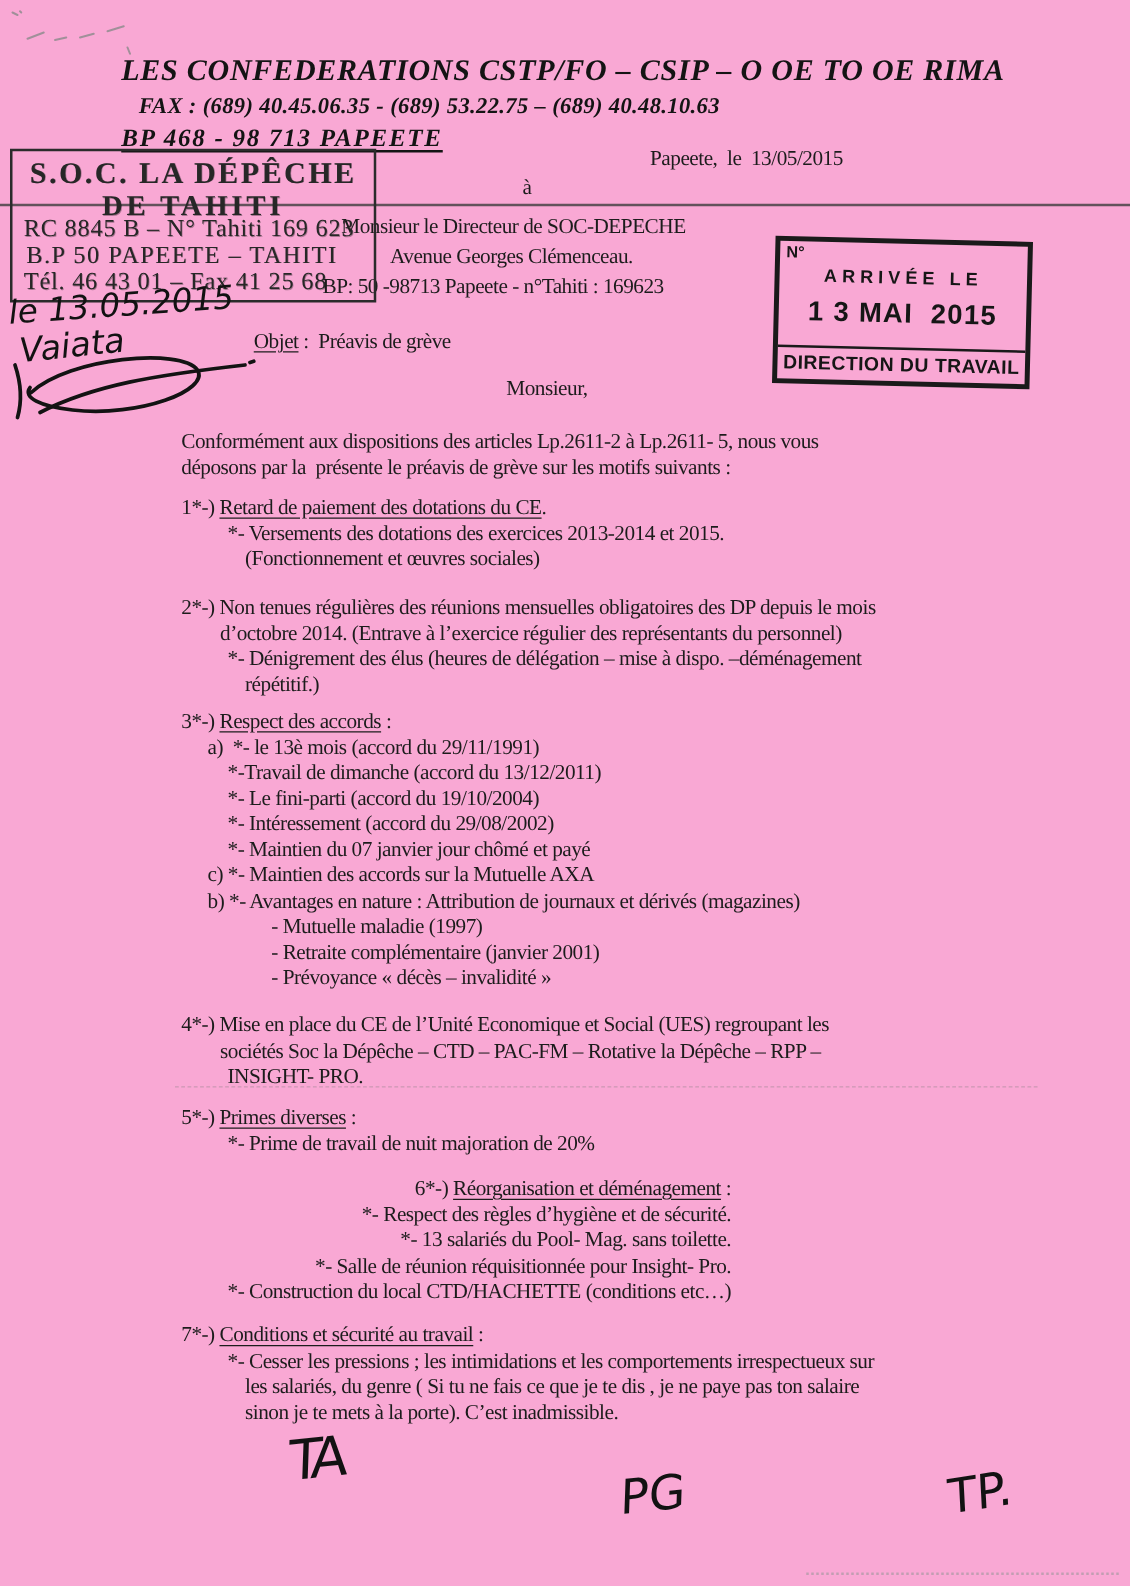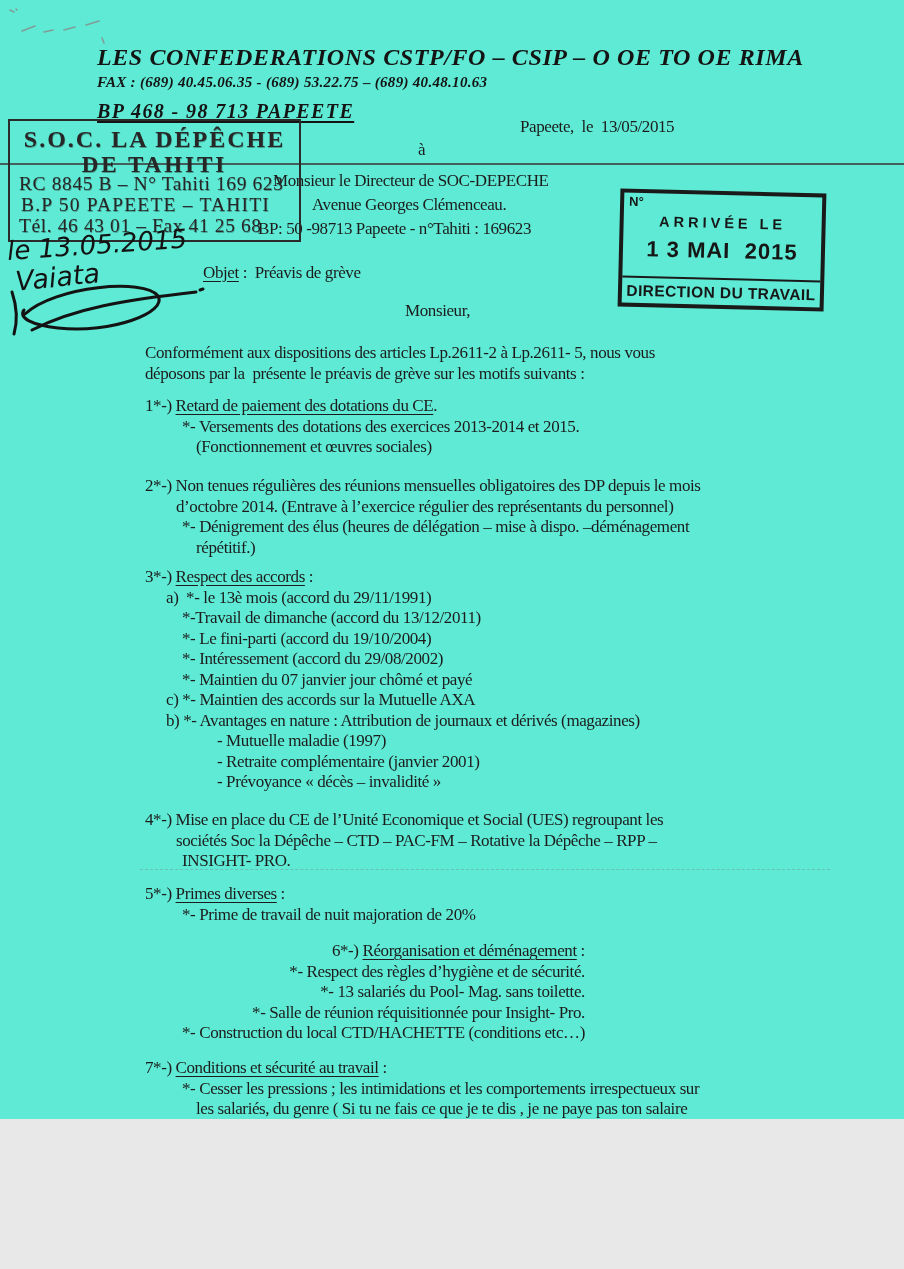--- a/index.html
+++ b/index.html
@@ -1,27 +1,27 @@
 <!DOCTYPE html>
 <html><head>
 <meta charset="utf-8">
 <style>
   html,body{margin:0;padding:0;background:#e8e8e8;}
   .page{
-    position:relative;width:904px;height:1119px;background:#5eead4;
+    position:relative;width:904px;height:1269px;background:#f9a8d4;
     overflow:hidden;font-family:"Liberation Serif",serif;color:#1c1c1c;
   }
   .t{position:absolute;white-space:pre;font:17px/20.5px "Liberation Serif",serif;
      letter-spacing:-0.4px;color:#1c1c1c;}
   .u{text-decoration:underline;text-underline-offset:2.5px;}
   
   .lh{position:absolute;white-space:pre;font-family:"Liberation Serif",serif;
       font-style:italic;font-weight:bold;color:#141414;}
   .lh1{left:97px;top:44px;font-size:24px;letter-spacing:0.6px;}
-  .lh2{left:97px;top:74px;font-size:15px;letter-spacing:0.3px;}
+  .lh2{left:111px;top:74px;font-size:18px;letter-spacing:0.3px;}
   .lh3{left:97px;top:100px;font-size:20px;letter-spacing:1.4px;}
   .page-rule{position:absolute;left:0;top:163px;width:904px;height:2px;
       background:#3c3c3c;opacity:.8;}
   
   .cstamp{position:absolute;left:8px;top:119px;width:289px;height:119px;
       border:2.5px solid #2b2b2b;}
   .cstamp .cs{position:absolute;white-space:pre;font-family:"Liberation Serif",serif;
       color:#272727;text-shadow:0.6px 0.6px 0 rgba(20,20,20,.35);}
   .cs1{left:0;right:0;top:5px;text-align:center;font-size:24px;font-weight:bold;letter-spacing:2px;}
   .cs2{left:0;right:0;top:31px;text-align:center;font-size:23px;font-weight:bold;letter-spacing:3px;}

